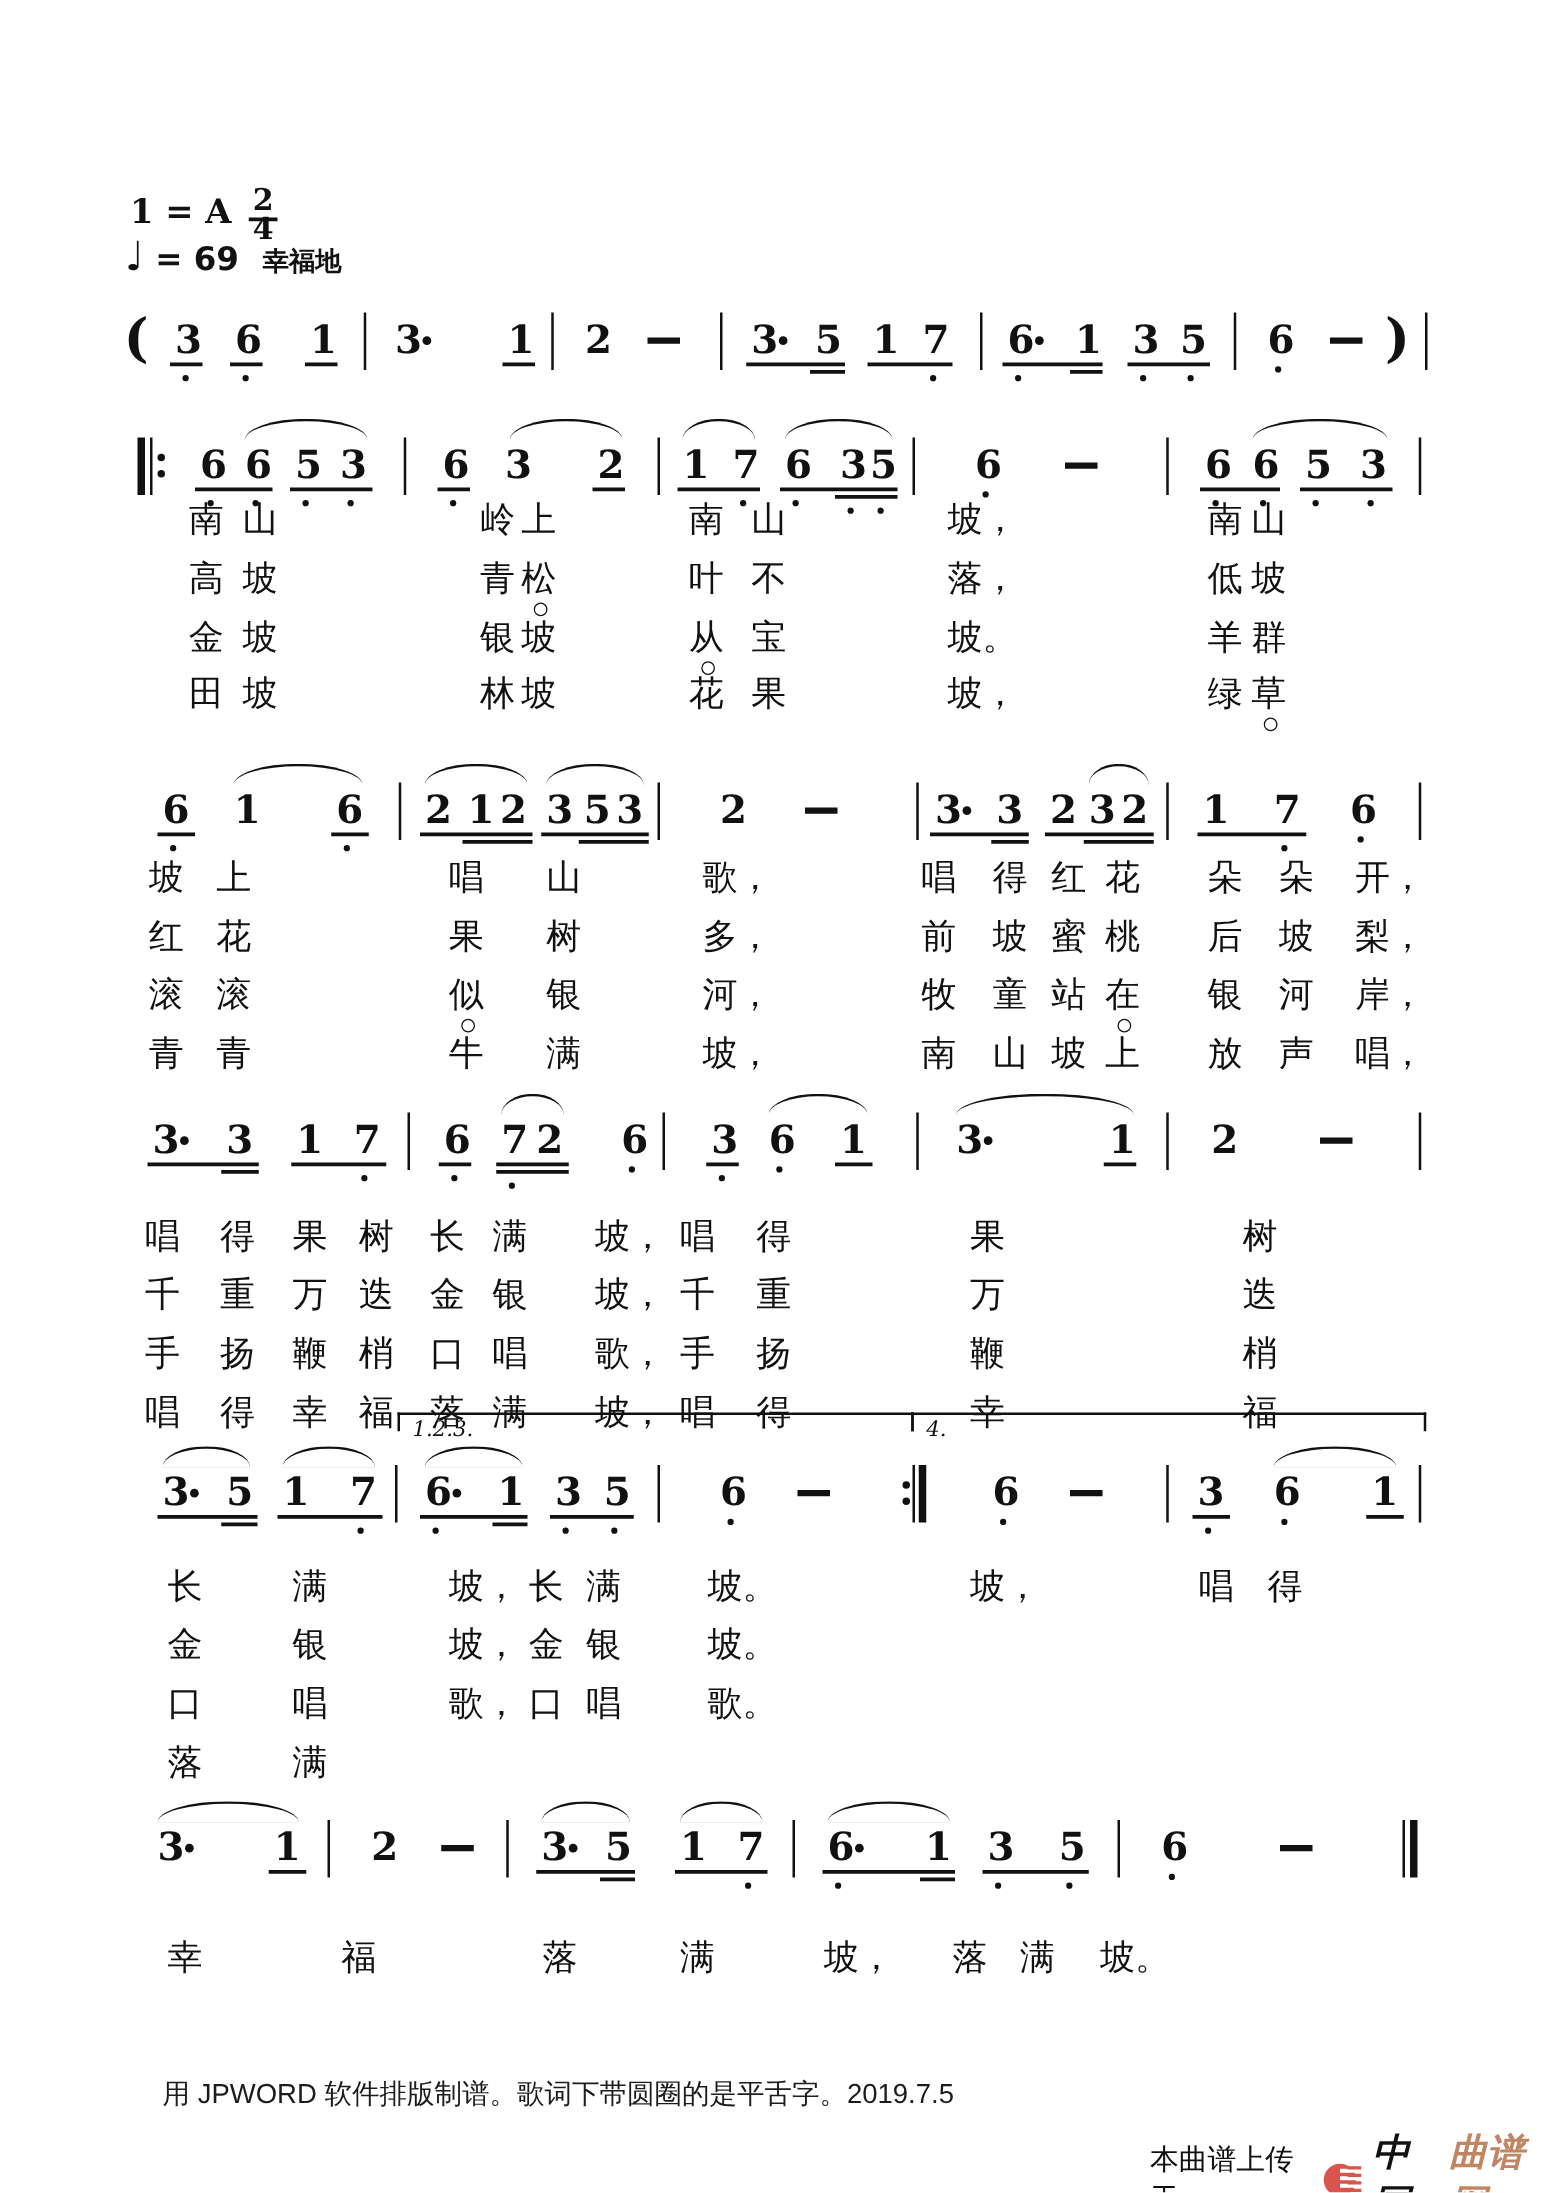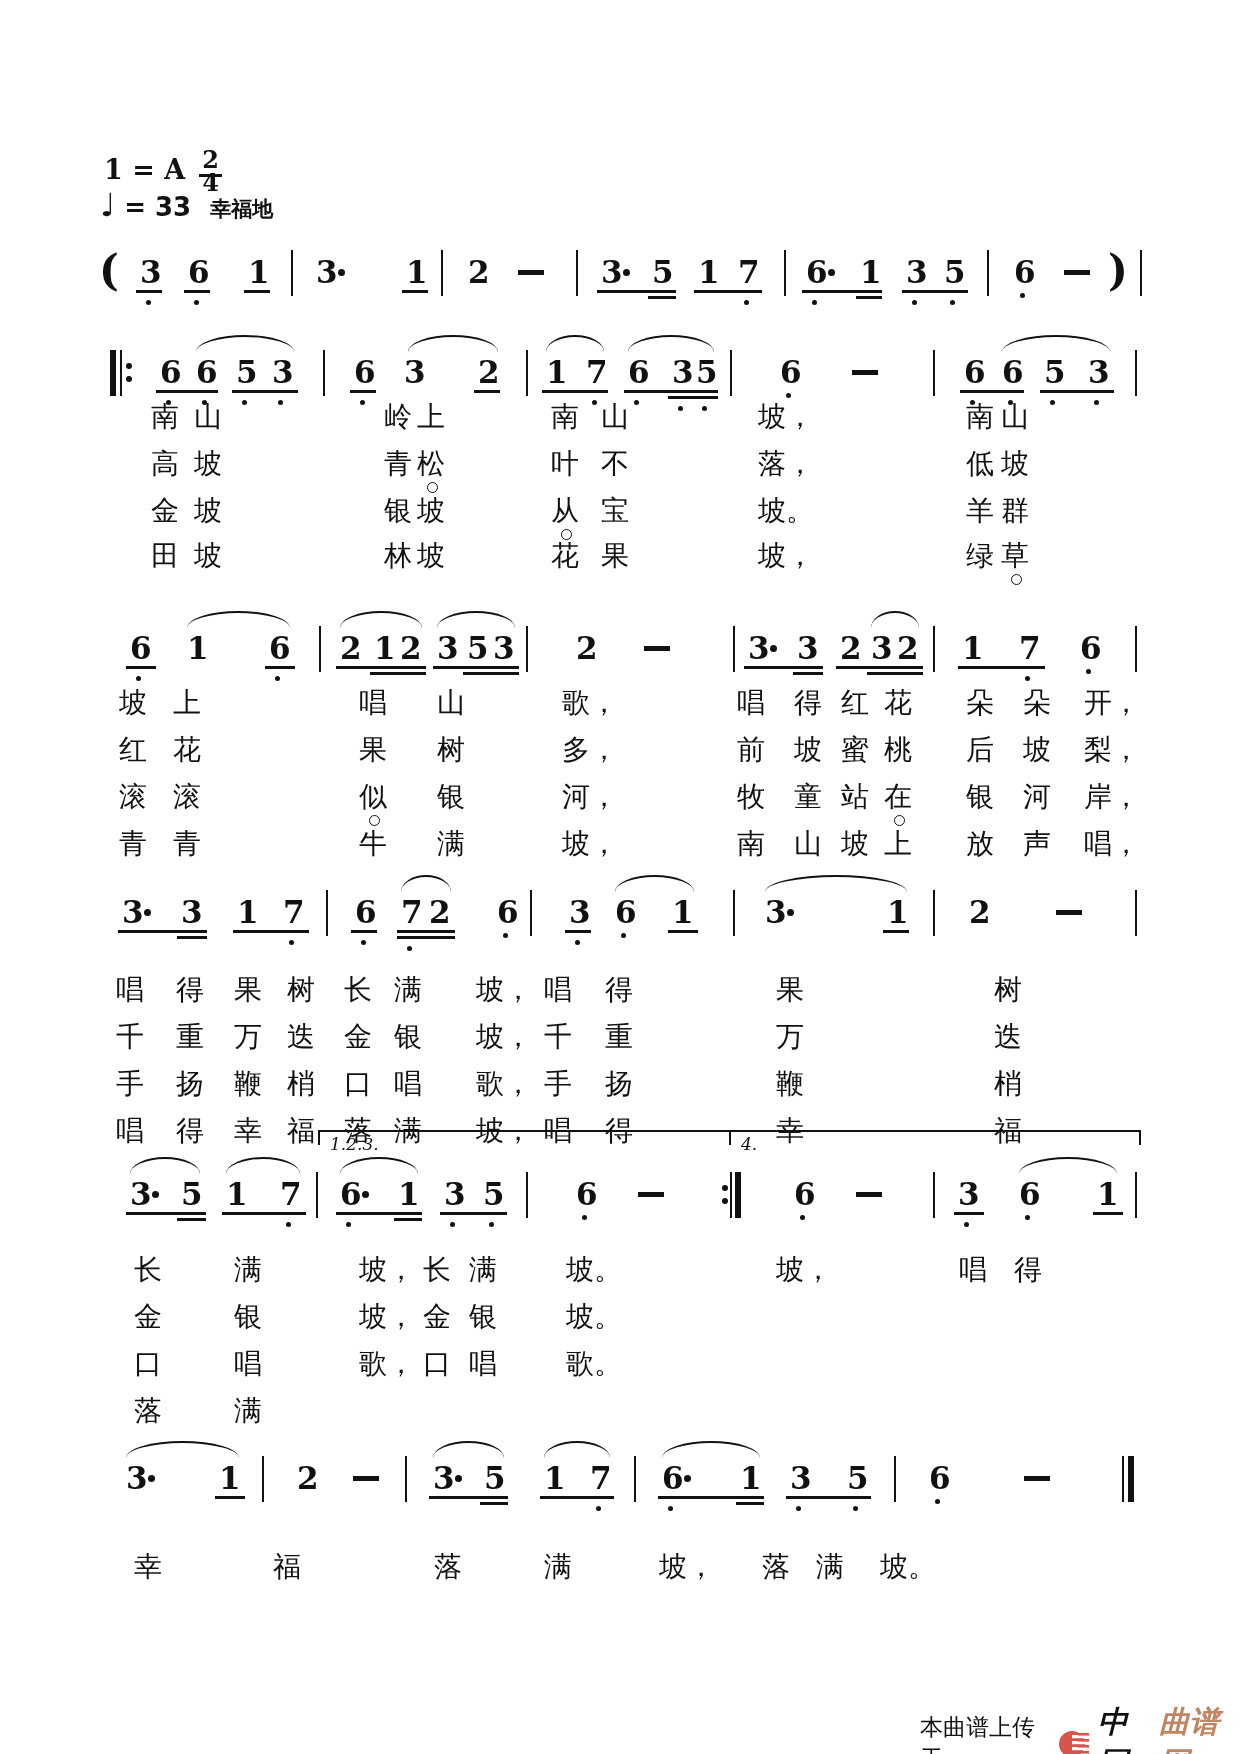--- a/index.html
+++ b/index.html
@@ -43,21 +43,21 @@
 
 <div id="sheet">
 
 
   <div class="keyrow">
     <span>1 = A</span><span class="frac"><span class="num">2</span><br><span>4</span></span>
   </div>
 
   <div class="temporow">
     <span class="qn">♩</span>
-    <span>= 33</span>
+    <span>= 69</span>
     <span class="mood">幸福地</span>
   </div>
 
   <div id="score" style="position:absolute;left:0;top:0;width:1240px;height:1754px;">
       <div class="paren" style="left: 99px; top: 248px;">(</div>
       <div class="note" style="left: 140px; top: 256px;">3</div>
       <div class="odot" style="left: 146px; top: 300px;"></div>
       <div class="note" style="left: 188px; top: 256px;">6</div>
       <div class="odot" style="left: 194px; top: 300px;"></div>
       <div class="note" style="left: 248px; top: 256px;">1</div>
@@ -486,20 +486,21 @@
       <div class="lyr" style="left: 659px; top: 1552px;">坡，</div>
       <div class="lyr" style="left: 762px; top: 1552px;">落</div>
       <div class="lyr" style="left: 816px; top: 1552px;">满</div>
       <div class="lyr" style="left: 880px; top: 1552px;">坡。</div>
       <div class="volta" style="left: 318px; top: 1130px; width: 409px;"></div>
       <div class="vlabel" style="left: 330px; top: 1134px;">1.2.3.</div>
       <div class="volta" style="left: 729px; top: 1130px; width: 408px;"></div>
       <div class="vlabel" style="left: 741px; top: 1134px;">4.</div>
     </div>
 
+  <div class="footnote">用 JPWORD 软件排版制谱。歌词下带圆圈的是平舌字。2019.7.5</div>
 
   <div class="uploader">
     <span>本曲谱上传于</span>
     <span class="logo">
       <svg width="36" height="36" viewBox="0 0 36 36">
         <circle cx="16" cy="19" r="13" fill="#d9544d"></circle>
         <rect x="16" y="10" width="16" height="3.2" fill="#fff"></rect>
         <rect x="16" y="16" width="16" height="3.2" fill="#fff"></rect>
         <rect x="16" y="22" width="16" height="3.2" fill="#fff"></rect>
         <rect x="22" y="8" width="11" height="2.6" fill="#d9544d"></rect>

